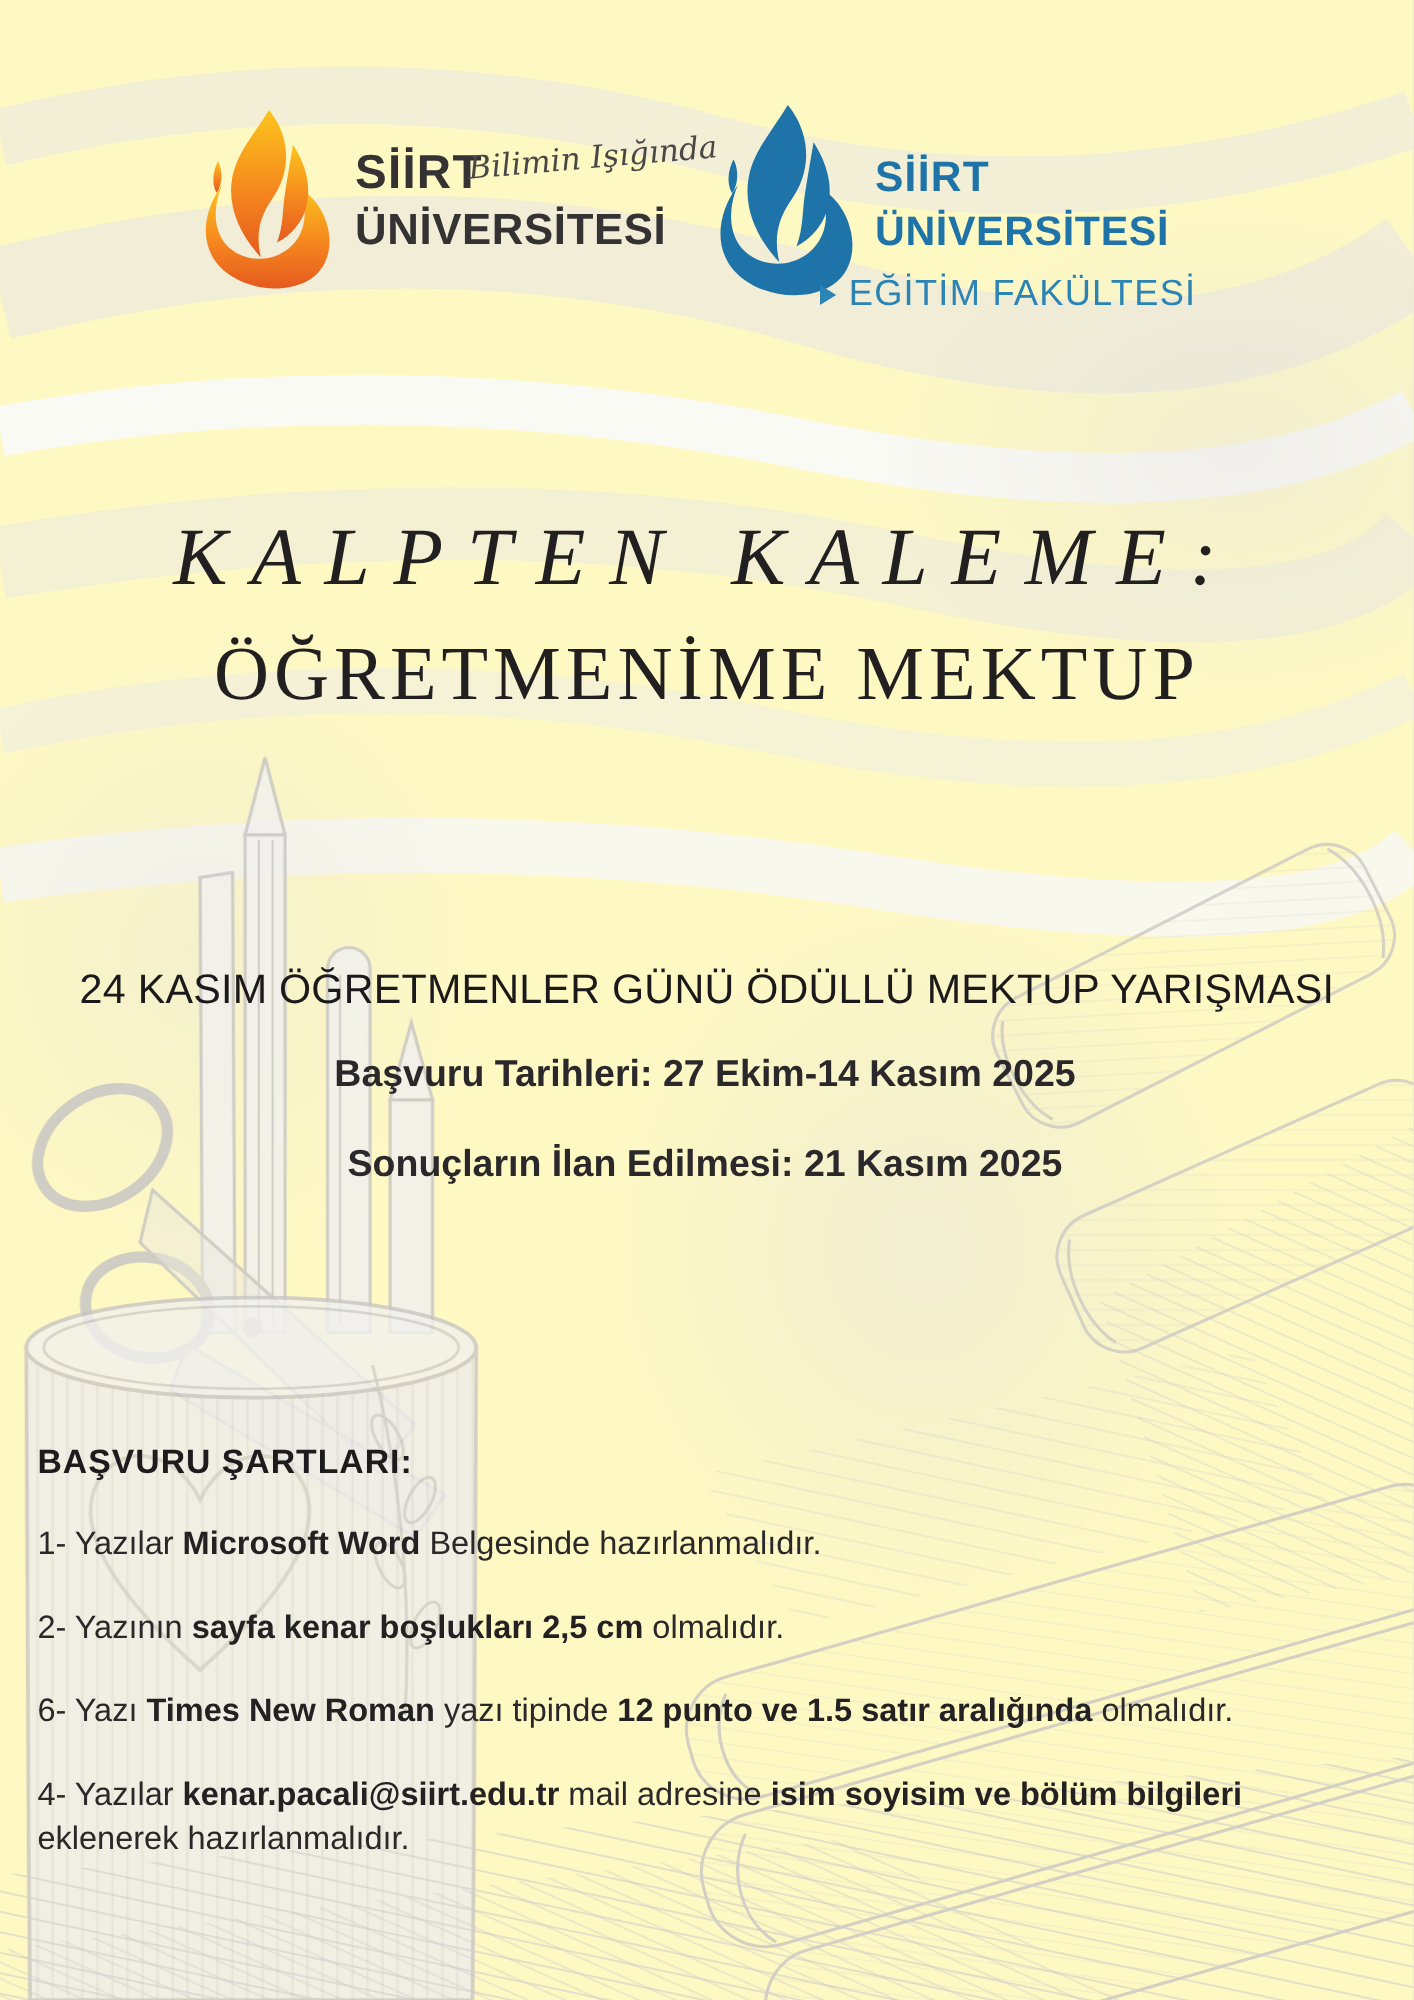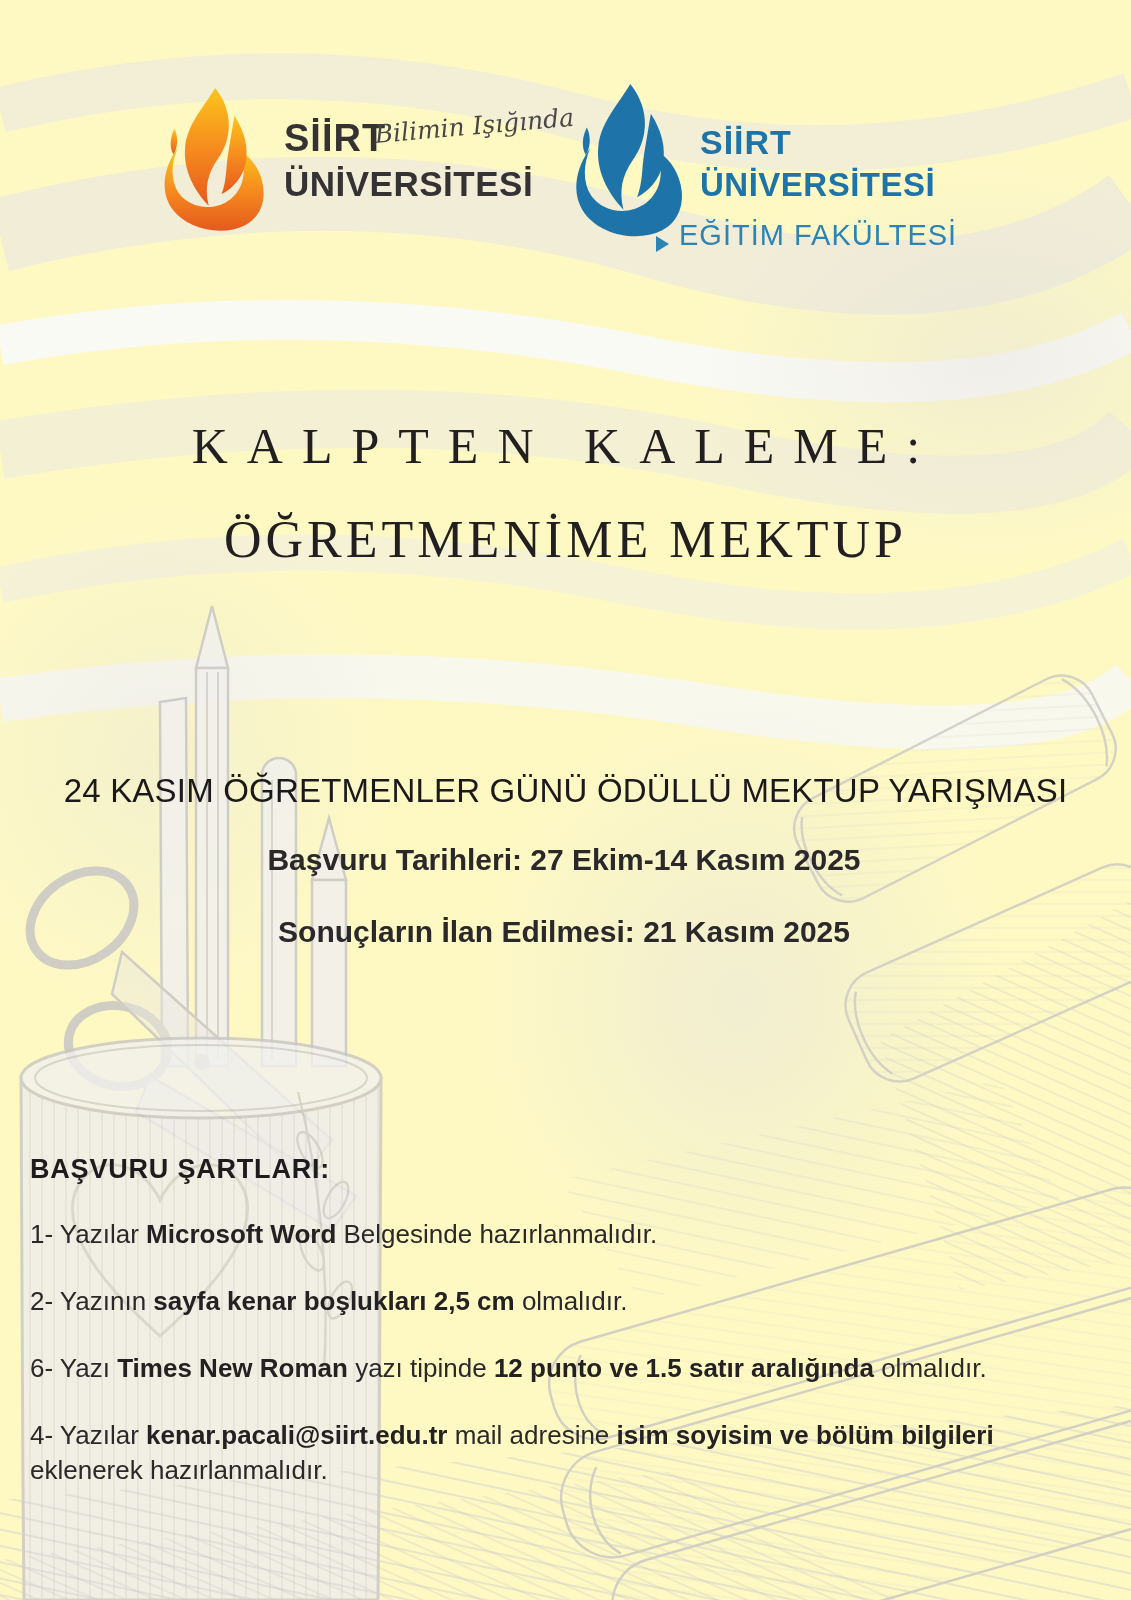--- a/index.html
+++ b/index.html
@@ -19,31 +19,31 @@
   .logo1-text .uni{font-size:35px;font-weight:700;line-height:40px;margin-top:6px;letter-spacing:0.5px;}
   .logo1-text .tagline{
     position:absolute;left:92px;top:2px;white-space:nowrap;
     font-family:"DejaVu Serif",serif;font-style:italic;
     font-size:25px;color:#4a4847;transform:rotate(-5deg);transform-origin:left bottom;
   }
   .logo2-text{position:absolute;left:700px;top:124px;color:#1e73a9;}
   .logo2-text .name{font-size:34px;font-weight:700;line-height:36px;letter-spacing:1px;}
   .logo2-text .uni{font-size:33px;font-weight:700;line-height:36px;margin-top:7px;letter-spacing:0.5px;}
   .logo2-text .fak{
-    display:flex;align-items:flex-end;gap:10px;margin-top:16px;margin-left:-44px;
+    display:flex;align-items:center;gap:10px;margin-top:16px;margin-left:-44px;
     font-size:29px;font-weight:400;letter-spacing:1px;color:#2c84b5;white-space:nowrap;
   }
   .fak-arrow{width:0;height:0;border-left:13px solid #2c84b5;
     border-top:8px solid transparent;border-bottom:8px solid transparent;}
 
   
   .title{position:absolute;left:0;right:0;top:400px;text-align:center;
     font-family:"Liberation Serif","DejaVu Serif",serif;color:#211f20;}
-  .title .t1{font-size:50px;line-height:92px;letter-spacing:19px;white-space:nowrap;}
-  .title .t2{font-size:52px;line-height:96px;letter-spacing:4px;white-space:nowrap;}
+  .title .t1{font-size:65px;line-height:92px;letter-spacing:19px;white-space:nowrap;font-style:italic;}
+  .title .t2{font-size:61px;line-height:96px;letter-spacing:4px;white-space:nowrap;}
 
   
   .headline{position:absolute;left:0;right:0;top:772px;text-align:center;
     font-size:33px;font-weight:400;letter-spacing:0.2px;color:#1b191a;white-space:nowrap;}
   .date-line{position:absolute;left:0;right:3px;text-align:center;
     font-size:30px;font-weight:700;color:#2a282a;white-space:nowrap;}
   .date1{top:843px;}
   .date2{top:915px;}
 
   

